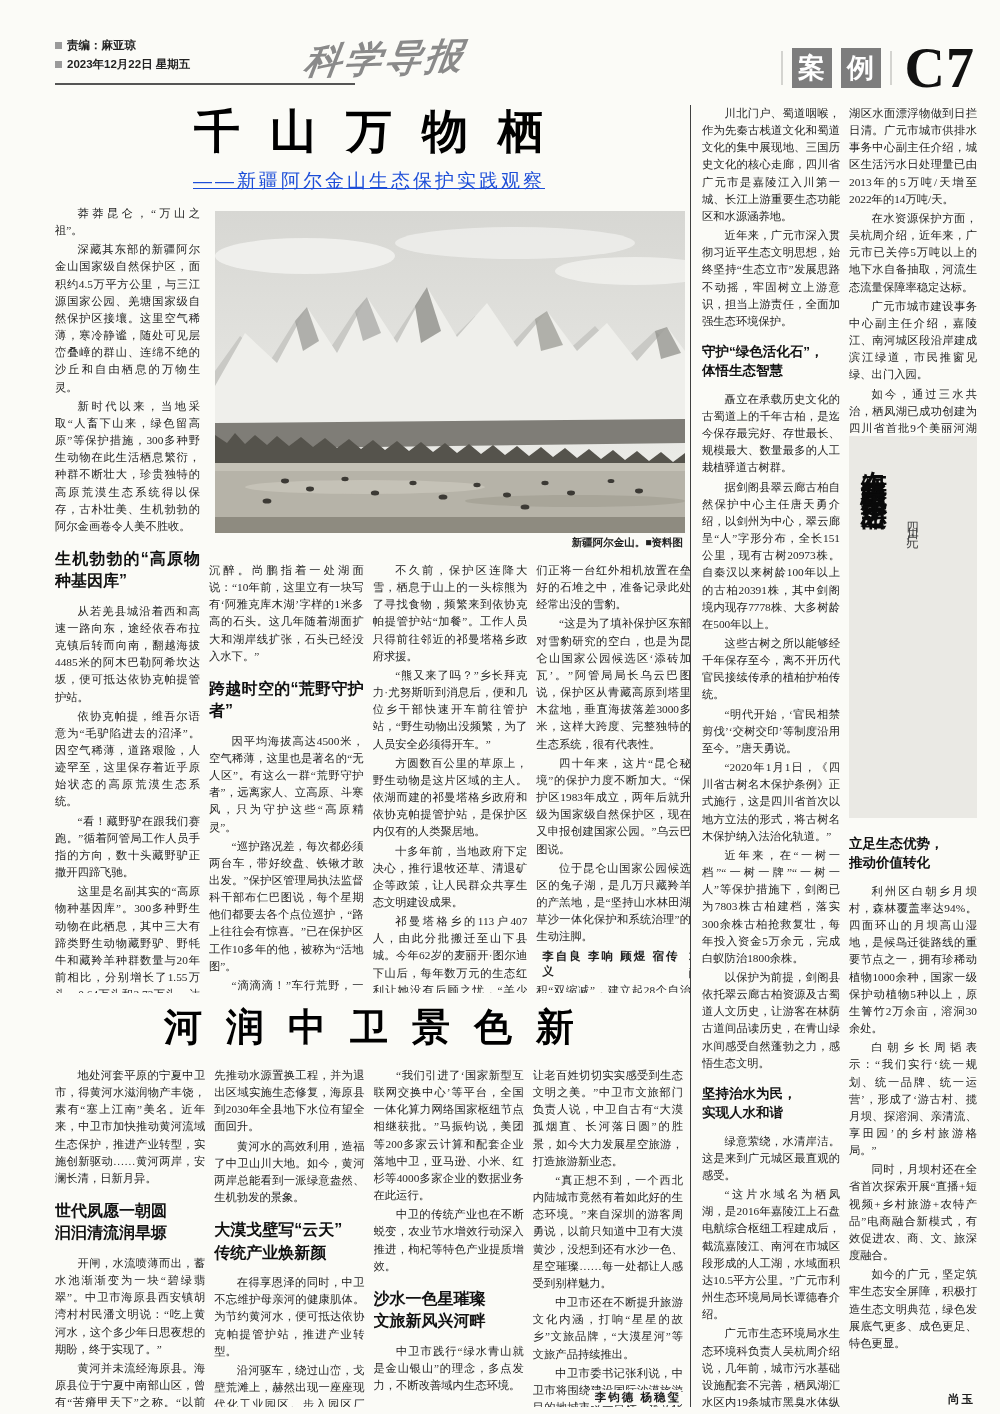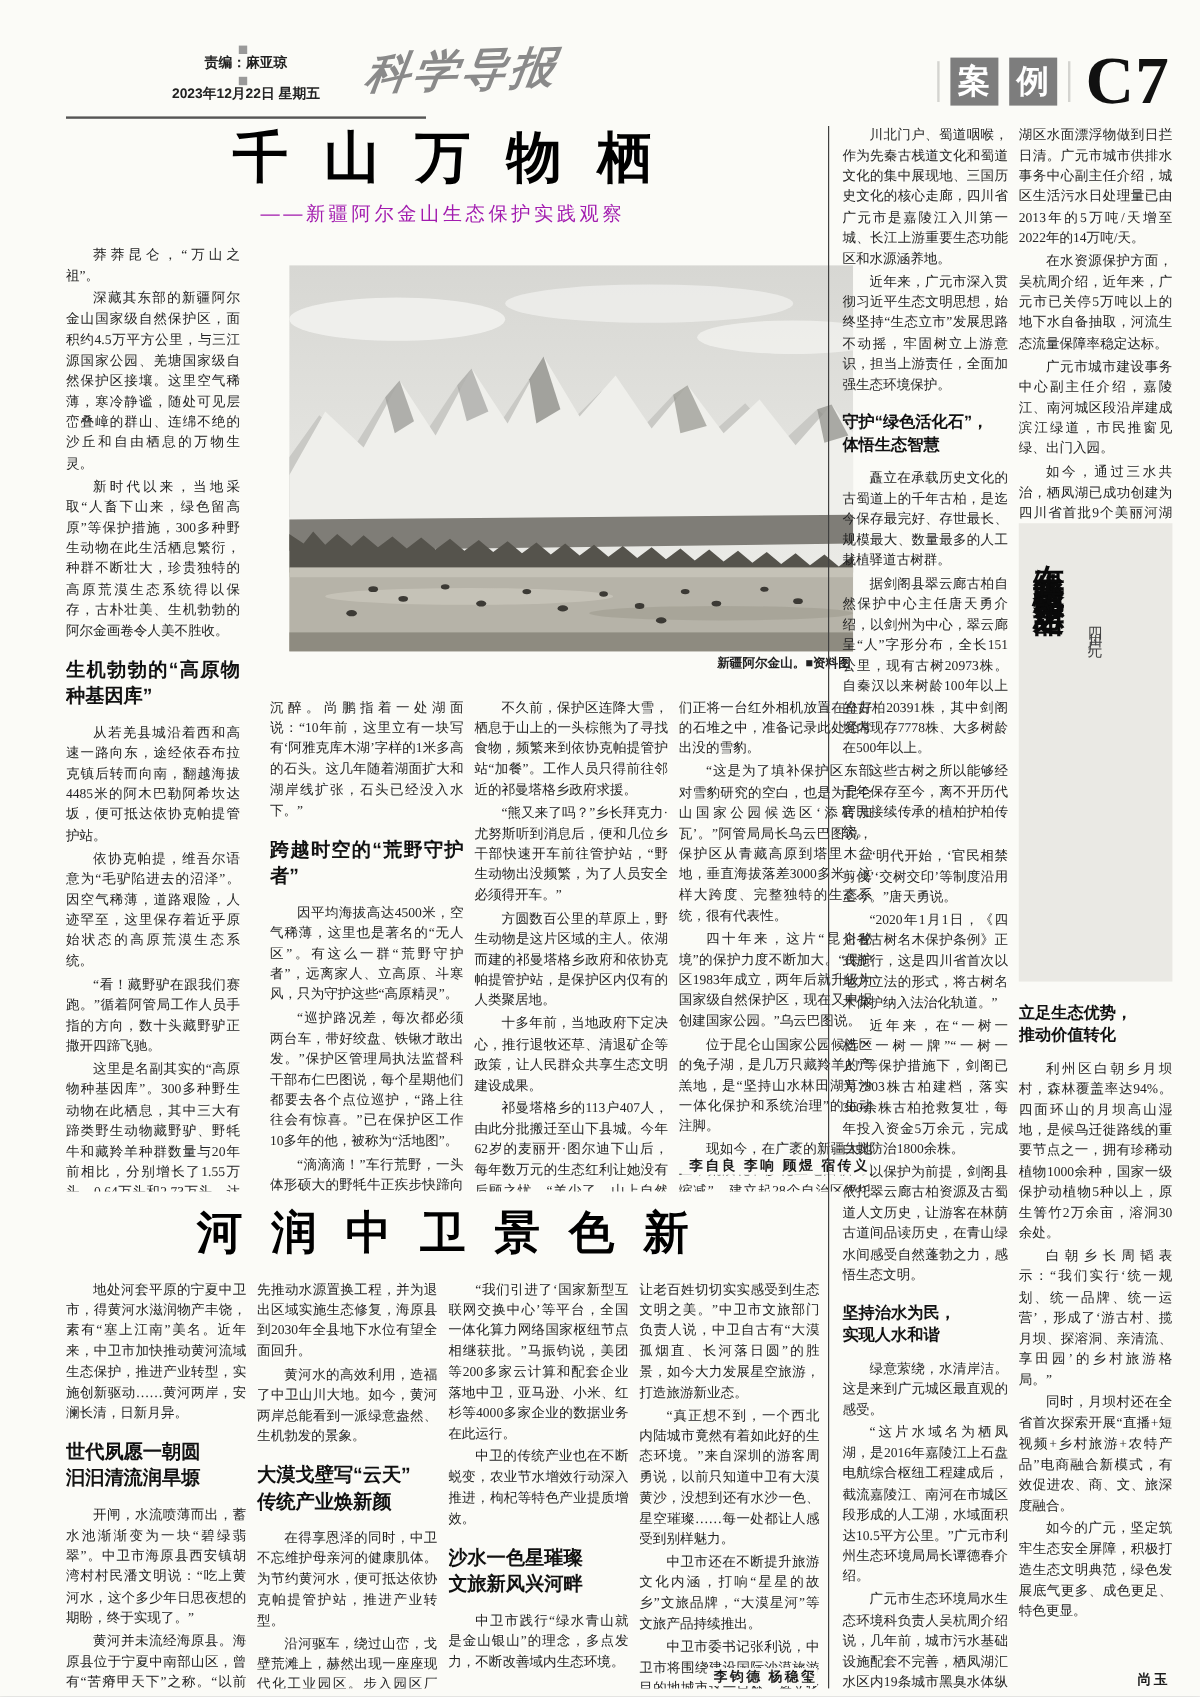--- a/index.html
+++ b/index.html
@@ -4,21 +4,21 @@
 <style>
   html,body{margin:0;padding:0;background:#d9d9d6;}
   .page{position:relative;width:1000px;height:1414px;margin:0 auto;background:#fbfbf7;
         font-family:"Liberation Serif",serif;color:#1c1c1c;overflow:hidden;
         box-shadow:0 0 6px rgba(0,0,0,.25);}
 
   
   .header{position:absolute;left:55px;top:36px;right:25px;height:62px;}
   .header-left{position:absolute;left:0;top:2px;width:300px;border-bottom:2px solid #555;padding-bottom:7px;
                font-family:"Liberation Sans",sans-serif;font-size:11.5px;font-weight:700;color:#222;}
-  .header-left .row{display:flex;align-items:center;margin-bottom:4px;flex-direction:column;}
+  .header-left .row{display:flex;align-items:center;margin-bottom:4px;}
   .sq{display:inline-block;width:7px;height:7px;background:#9a9a9a;margin-right:5px;flex:0 0 auto;}
   .masthead{position:absolute;left:250px;top:-2px;font-family:"DejaVu Serif",serif;font-style:italic;
             font-weight:700;font-size:37px;color:#8a8a8a;letter-spacing:3px;
             transform:skewX(-10deg) rotate(-2deg);white-space:nowrap;}
   .header-right{position:absolute;right:0;top:0;display:flex;align-items:center;gap:9px;}
   .tick{width:2px;height:34px;background:#d4d4d0;}
   .sec-block{width:40px;height:40px;background:#7d7d7d;color:#fff;display:flex;align-items:center;justify-content:center;
              font-family:"Liberation Sans",sans-serif;font-weight:700;font-size:27px;}
   .page-no{font-family:"Liberation Serif",serif;font-weight:700;font-size:56px;color:#111;margin-left:4px;letter-spacing:1px;}
 
@@ -30,25 +30,25 @@
   .blk-h{font-family:"Liberation Sans",sans-serif;font-weight:700;font-size:16px;line-height:1.4;
          margin:13px 0 10px 0;text-indent:0;white-space:pre-line;color:#111;}
   .byline-abs{position:absolute;right:2px;font-family:"Liberation Sans",sans-serif;font-weight:700;
               font-size:11.5px;letter-spacing:2px;background:#fbfbf7;padding-left:6px;}
 
   
   .main-left{position:absolute;left:55px;top:105px;width:628px;height:888px;}
   .a1-head{height:100px;text-align:center;}
   .a1-title{margin:0;font-family:"Liberation Sans",sans-serif;font-weight:700;font-size:46px;
             letter-spacing:30px;text-indent:30px;line-height:1.15;color:#000;}
-  .a1-sub{margin-top:10px;font-family:"Liberation Sans",sans-serif;font-size:16px;letter-spacing:3px;color:#a21caf;}
-  .a1-body{display:flex;gap:25px;height:788px;}
+  .a1-sub{margin-top:10px;font-family:"Liberation Sans",sans-serif;font-size:19px;letter-spacing:3px;color:#1d4ed8;text-decoration:underline;}
+  .a1-body{display:flex;gap:9px;height:788px;}
   .a1-col1{width:145px;flex:0 0 145px;height:100%;}
   .a1-right{flex:1;display:flex;flex-direction:column;}
-  .photo{margin:16px;}
+  .photo{margin:6px;}
   .photo svg{display:block;}
   .photo-caption{text-align:right;font-size:10.5px;font-family:"Liberation Sans",sans-serif;
                  font-weight:700;color:#222;margin:3px 2px 6px 0;}
   .a1-lowcols{display:flex;gap:9px;flex:1;min-height:0;}
   .a1-lowcols .col{flex:1;height:100%;}
   .a1-col4wrap{position:relative;flex:1;height:100%;}
   .a1-col4wrap .col{height:100%;padding-bottom:30px;box-sizing:border-box;}
 
   
   .article2{position:absolute;left:55px;top:1002px;width:628px;height:405px;}

